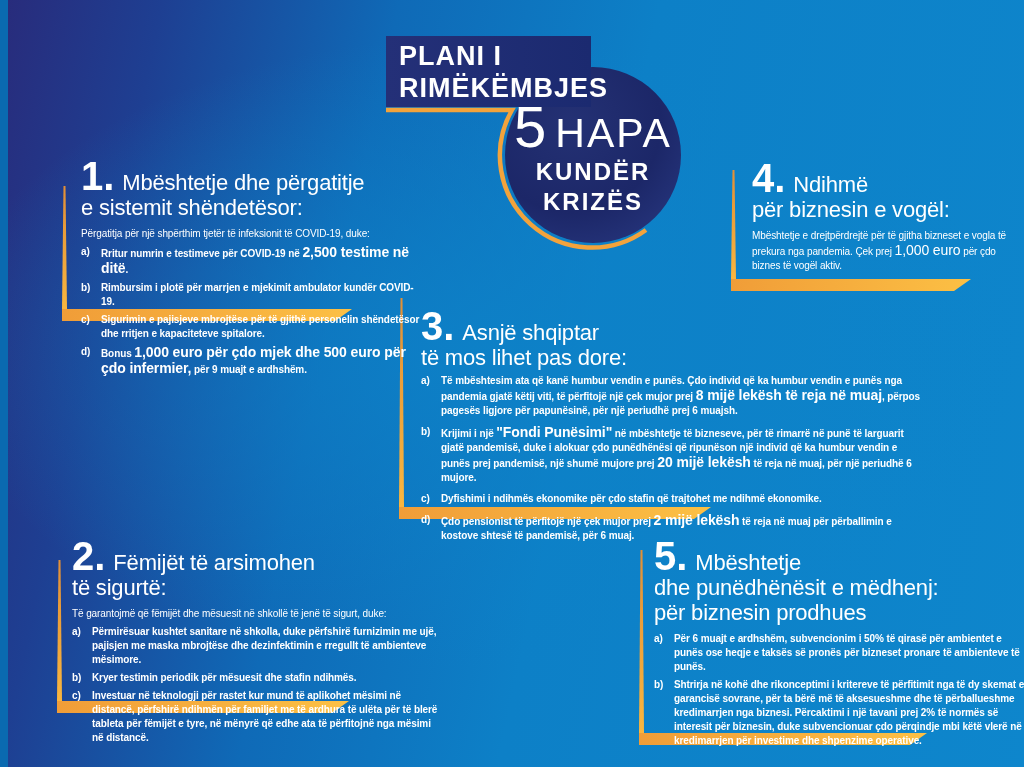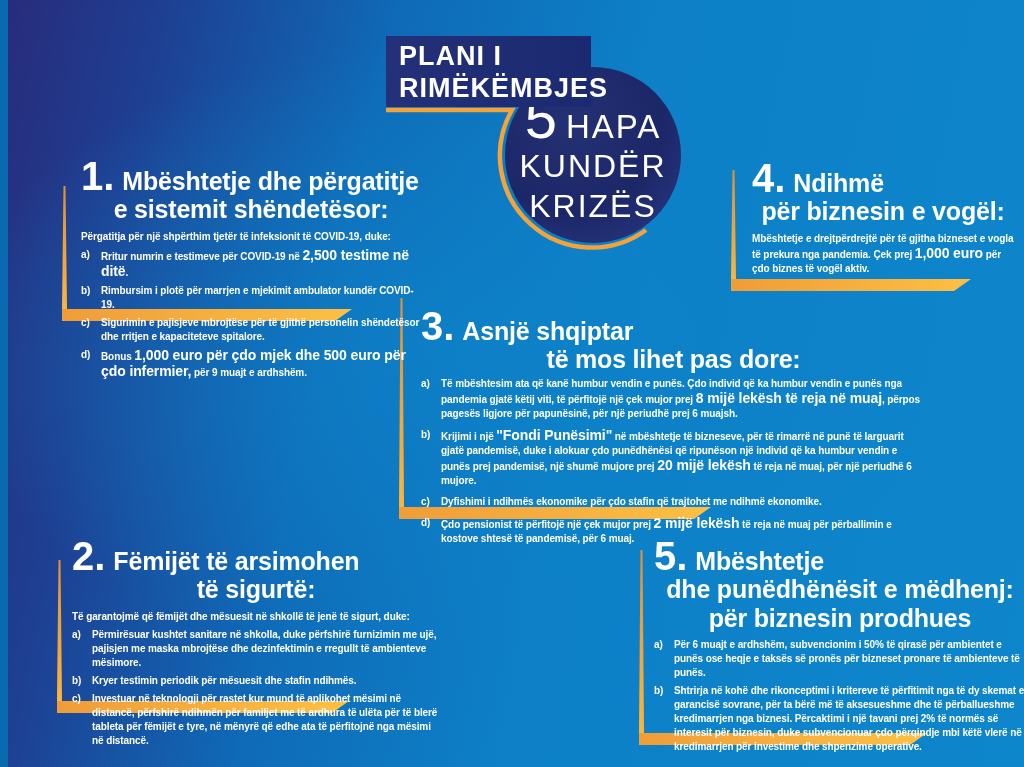--- a/index.html
+++ b/index.html
@@ -18,29 +18,29 @@
     padding:5px 0 0 13px;font-weight:700;font-size:27px;line-height:1.17;letter-spacing:1px;
   }
   .arc-svg{position:absolute;left:0;top:0;z-index:4;pointer-events:none;}
   .circle{
     position:absolute;left:497px;top:67px;width:176px;height:176px;border-radius:50%;z-index:2;
     background:radial-gradient(circle at 38% 32%, #243174 0%, #1c2768 55%, #2a3b85 100%);
     display:flex;flex-direction:column;align-items:center;justify-content:center;
   }
   .circle .row{display:flex;align-items:baseline;gap:9px;margin-top:8px;}
   .circle .n5{font-size:58px;font-weight:400;line-height:0.9;}
-  .circle .w1{font-size:33px;font-weight:400;letter-spacing:2px;}
-  .circle .w2,.circle .w3{font-size:32px;font-weight:400;letter-spacing:2px;line-height:1.25;}
+  .circle .w1{font-size:41px;font-weight:400;letter-spacing:2px;}
+  .circle .w2,.circle .w3{font-size:24px;font-weight:700;letter-spacing:2px;line-height:1.25;}
   
   .sec{position:absolute;z-index:2;}
   .sec h2{margin:0;}
   .tl1{display:flex;align-items:baseline;gap:8px;}
   .num{font-size:40px;font-weight:700;line-height:0.9;}
-  .tl,.t{font-size:25px;font-weight:700;line-height:1.13;letter-spacing:-0.2px;text-align:center;}
-  .intro{font-size:10px;font-weight:700;line-height:1.4;letter-spacing:-0.1px;margin:6px 0 4px 0;}
+  .tl,.t{font-size:22px;font-weight:400;line-height:1.13;letter-spacing:-0.2px;}
+  .intro{font-size:10px;font-weight:400;line-height:1.4;letter-spacing:-0.1px;margin:6px 0 4px 0;}
   .items{margin-top:3px;}
   .item{display:flex;gap:7px;font-size:10px;font-weight:700;line-height:1.4;letter-spacing:-0.1px;margin-bottom:4px;}
   .item .lbl{min-width:13px;}
   .big{font-size:14px;line-height:1.05;}
   .sec-3 .item{margin-bottom:7px;}
   .sec-1{left:73px;top:158px;width:340px;}
   .sec-2{left:64px;top:538px;width:368px;}
   .sec-3{left:413px;top:308px;width:505px;}
   .sec-4{left:744px;top:160px;width:262px;}
   .sec-5{left:646px;top:538px;width:372px;}

